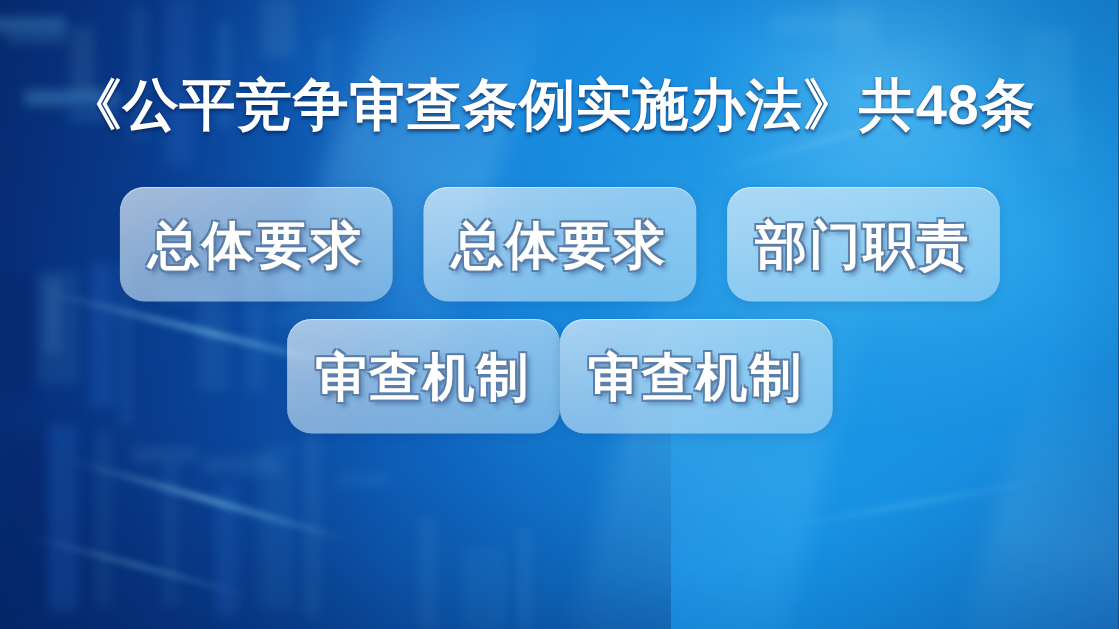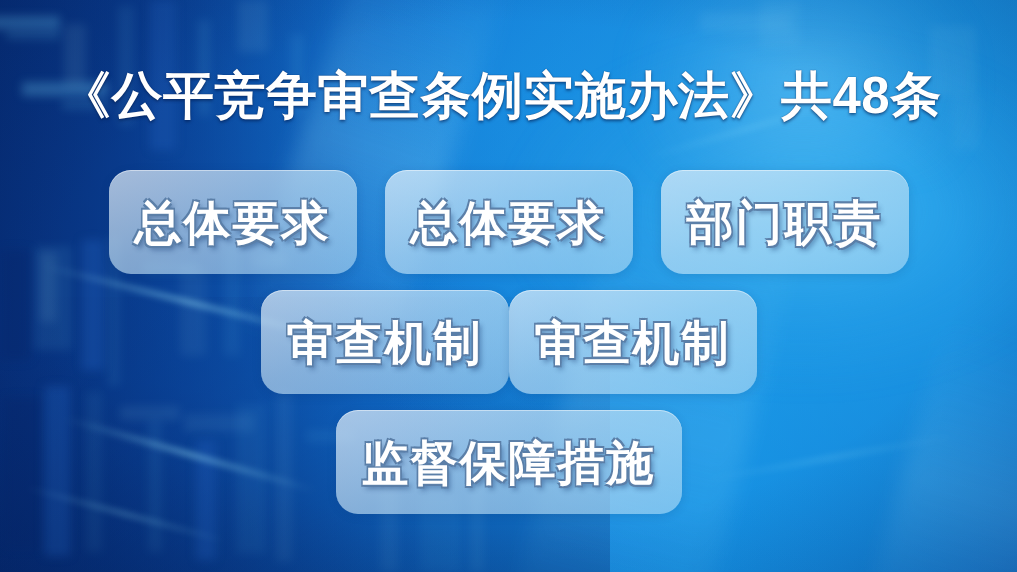--- a/index.html
+++ b/index.html
@@ -219,19 +219,14 @@
 
   <div class="row" id="row2">
     <div class="pill">
       <span class="pill-label">审查机制</span>
     </div>
     <div class="pill">
       <span class="pill-label">审查机制</span>
     </div>
   </div>
 
-  <div class="row" id="row3">
-    <div class="pill">
-      <span class="pill-label">监督保障措施</span>
-    </div>
-  </div>
 
 </div>
 
 </body></html>

